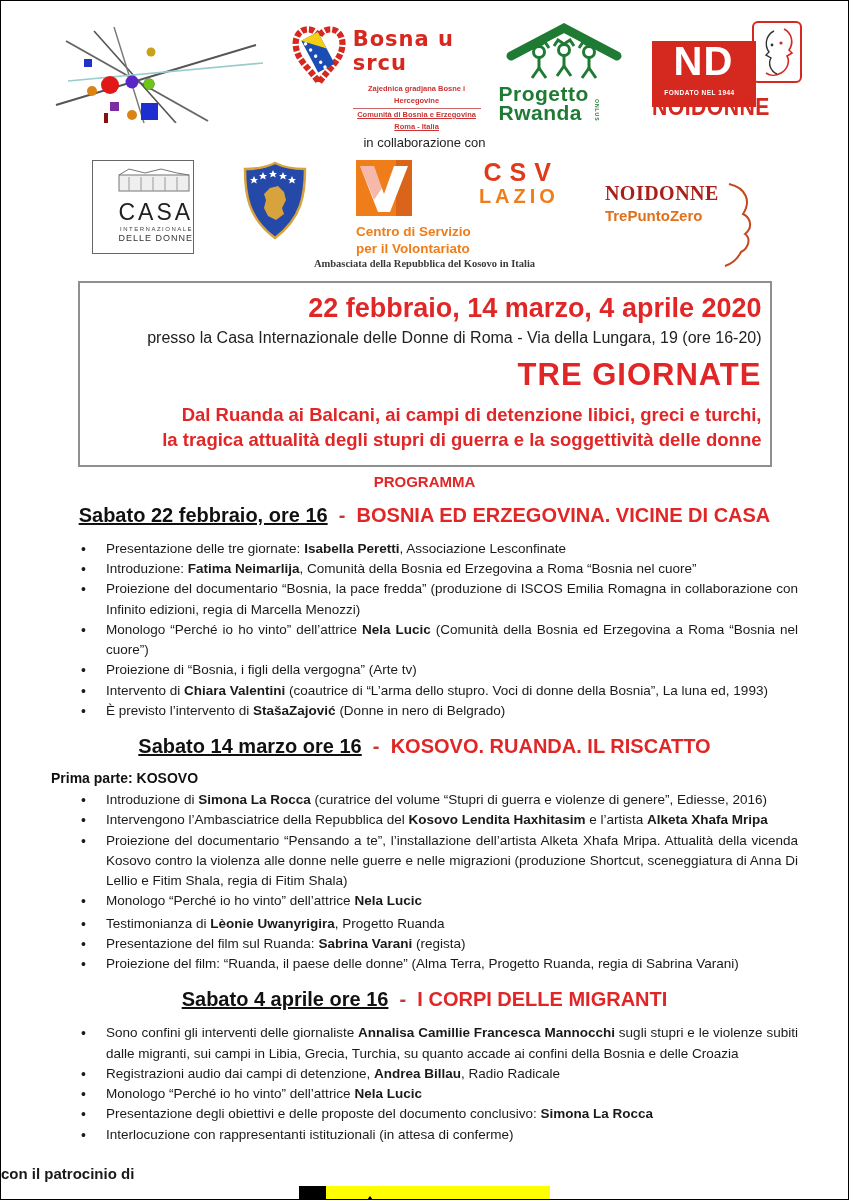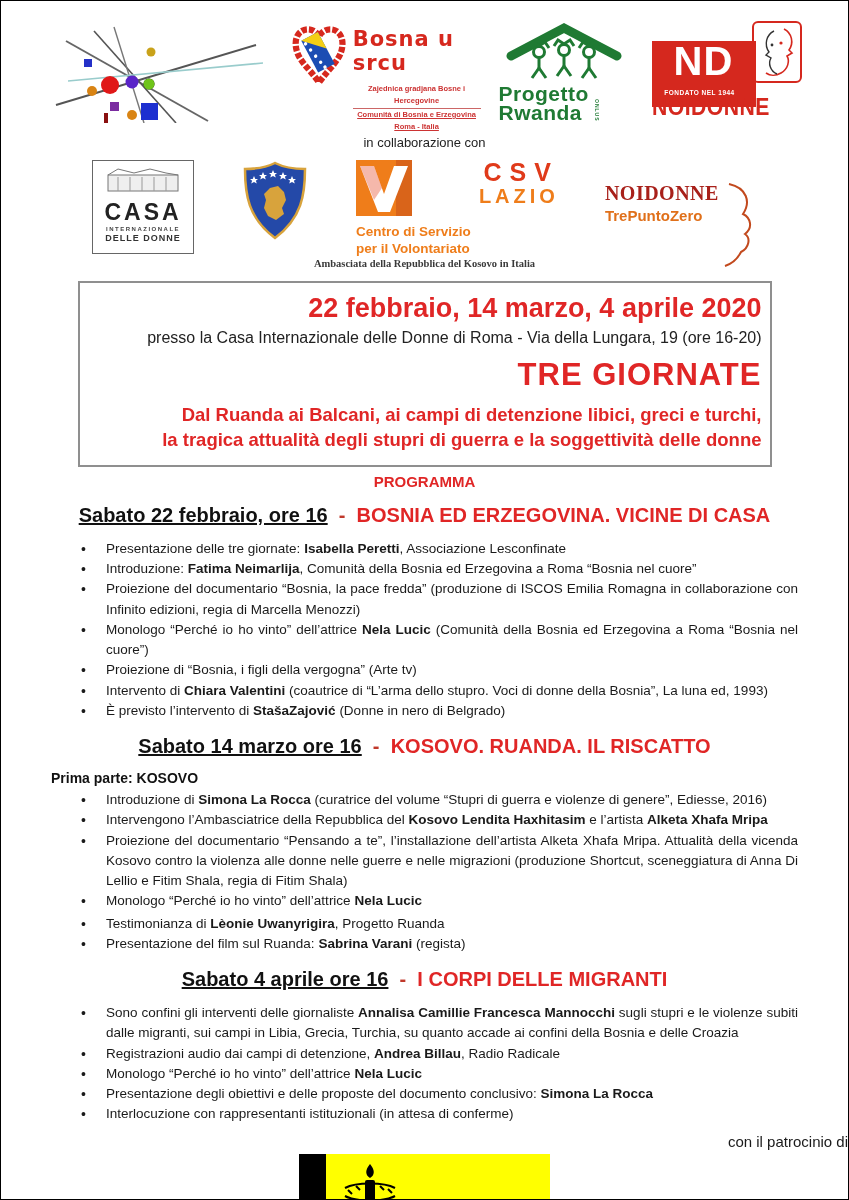--- a/index.html
+++ b/index.html
@@ -27,21 +27,21 @@
   .ndbox .nd { font-size:40px; font-weight:bold; line-height:1; letter-spacing:1px; }
   .ndfondato { position:absolute; left:0; top:66px; width:96px; background:#d5281e; color:#fff;
                font-size:6.5px; font-weight:bold; text-align:center; padding:2px 0; letter-spacing:0.5px; }
   .ndfaces { position:absolute; right:0; top:0; width:50px; height:62px; border:2px solid #d5281e; border-radius:6px; }
   .ndword { position:absolute; left:0; bottom:4px; width:150px; color:#d5281e; font-weight:bold;
             font-size:23px; letter-spacing:0.5px; font-family:"Liberation Sans", sans-serif; transform:scaleX(0.92); transform-origin:left; }
 
   
   .collab-label { text-align:center; font-size:13px; color:#222; margin-top:8px; }
   .logo-row2 { display:flex; justify-content:center; align-items:flex-start; gap:46px; margin-top:10px; height:96px; }
-  .casa { width:102px; height:94px; border:1px solid #666; padding-top:6px; text-align:center; color:#333;font-weight:bold; }
+  .casa { width:102px; height:94px; border:1px solid #666; padding-top:6px; text-align:right; color:#333; }
   .casa .cname { font-size:23px; letter-spacing:3px; color:#222; margin-top:2px; }
   .casa .c2 { font-size:6px; letter-spacing:1.5px; color:#444; }
   .casa .c3 { font-size:9px; letter-spacing:1px; color:#333; margin-top:1px; }
   .csv { display:flex; gap:8px; }
   .csv .csvtxt .acr { color:#e03a1a; font-weight:bold; font-size:25px; letter-spacing:8px; line-height:1;text-align:right; }
   .csv .csvtxt .reg { color:#ef7d1a; font-weight:bold; font-size:20px; letter-spacing:4px; line-height:1.1; }
   .csv .below { color:#ef7d1a; font-weight:bold; font-size:13.5px; line-height:1.25; margin-top:4px; }
   .ntpz { display:flex; align-items:flex-start; gap:4px; padding-top:22px; }
   .ntpz .n1 { color:#a8201a; font-weight:bold; font-size:20px; font-family:"Liberation Serif", serif; letter-spacing:0.5px; }
   .ntpz .n2 { color:#e0701a; font-weight:bold; font-size:15px; margin-top:2px; }
@@ -63,21 +63,21 @@
   .section-heading .h-sep { color:#c0392b; }
   .section-heading .h-red { color:#e02626; }
   .group-label { font-weight:bold; font-size:14px; color:#111; margin:12px 0 4px; }
   .bullets { margin:2px 0 0; }
   .bullet { position:relative; padding-left:55px; font-size:13.5px; line-height:1.5;
             text-align:justify; color:#1a1a1a; }
   .bullet::before { content:"•"; position:absolute; left:30px; top:0; font-size:14px; }
   .bullet b { font-weight:bold; }
 
   
-  .patronage { text-align:right; font-weight:normal; font-size:15px; margin-top:8px; }
+  .patronage { text-align:left; font-weight:bold; font-size:15px; margin-top:20px; }
   .amnesty { display:flex; justify-content:center; margin-top:4px; }
   .amnesty .strip { background:#000; color:#fff; width:27px; display:flex; align-items:center; justify-content:center; }
   .amnesty .ybox { background:#ffff00; width:224px; height:72px; display:flex; align-items:center; gap:10px; padding:0 10px 0 16px; }
 </style>
 </head>
 <body>
 
 <div class="page">
 
   <div class="logo-row1">
@@ -259,20 +259,21 @@
       <div class="group-label">Prima parte: KOSOVO</div>
       <div class="bullets">
         <div class="bullet"><span>Introduzione di </span><b>Simona La Rocca</b><span> (curatrice del volume “Stupri di guerra e violenze di genere”, Ediesse, 2016)</span></div>
         <div class="bullet"><span>Intervengono l’Ambasciatrice della Repubblica del </span><b>Kosovo Lendita Haxhitasim</b><span> e l’artista </span><b>Alketa Xhafa Mripa</b></div>
         <div class="bullet"><span>Proiezione del documentario “Pensando a te”, l’installazione dell’artista Alketa Xhafa Mripa. Attualità della vicenda Kosovo contro la violenza alle donne nelle guerre e nelle migrazioni (produzione Shortcut, sceneggiatura di Anna Di Lellio e Fitim Shala, regia di Fitim Shala)</span></div>
         <div class="bullet"><span>Monologo “Perché io ho vinto” dell’attrice </span><b>Nela Lucic</b></div>
       </div>
       <div class="bullets">
         <div class="bullet"><span>Testimonianza di </span><b>Lèonie Uwanyrigira</b><span>, Progetto Ruanda</span></div>
         <div class="bullet"><span>Presentazione del film sul Ruanda: </span><b>Sabrina Varani</b><span> (regista)</span></div>
+        <div class="bullet"><span>Proiezione del film: “Ruanda, il paese delle donne” (Alma Terra, Progetto Ruanda, regia di Sabrina Varani)</span></div>
       </div>
       <div class="section-heading"><span class="h-black">Sabato 4 aprile ore 16</span><span class="h-sep">&nbsp; - &nbsp;</span><span class="h-red">I CORPI DELLE MIGRANTI</span></div>
       <div class="bullets">
         <div class="bullet"><span>Sono confini gli interventi delle giornaliste </span><b>Annalisa Camillie Francesca Mannocchi</b><span> sugli stupri e le violenze subiti dalle migranti, sui campi in Libia, Grecia, Turchia, su quanto accade ai confini della Bosnia e delle Croazia</span></div>
         <div class="bullet"><span>Registrazioni audio dai campi di detenzione, </span><b>Andrea Billau</b><span>, Radio Radicale</span></div>
         <div class="bullet"><span>Monologo “Perché io ho vinto” dell’attrice </span><b>Nela Lucic</b></div>
         <div class="bullet"><span>Presentazione degli obiettivi e delle proposte del documento conclusivo: </span><b>Simona La Rocca</b></div>
         <div class="bullet"><span>Interlocuzione con rappresentanti istituzionali (in attesa di conferme)</span></div>
       </div>
     </div>

